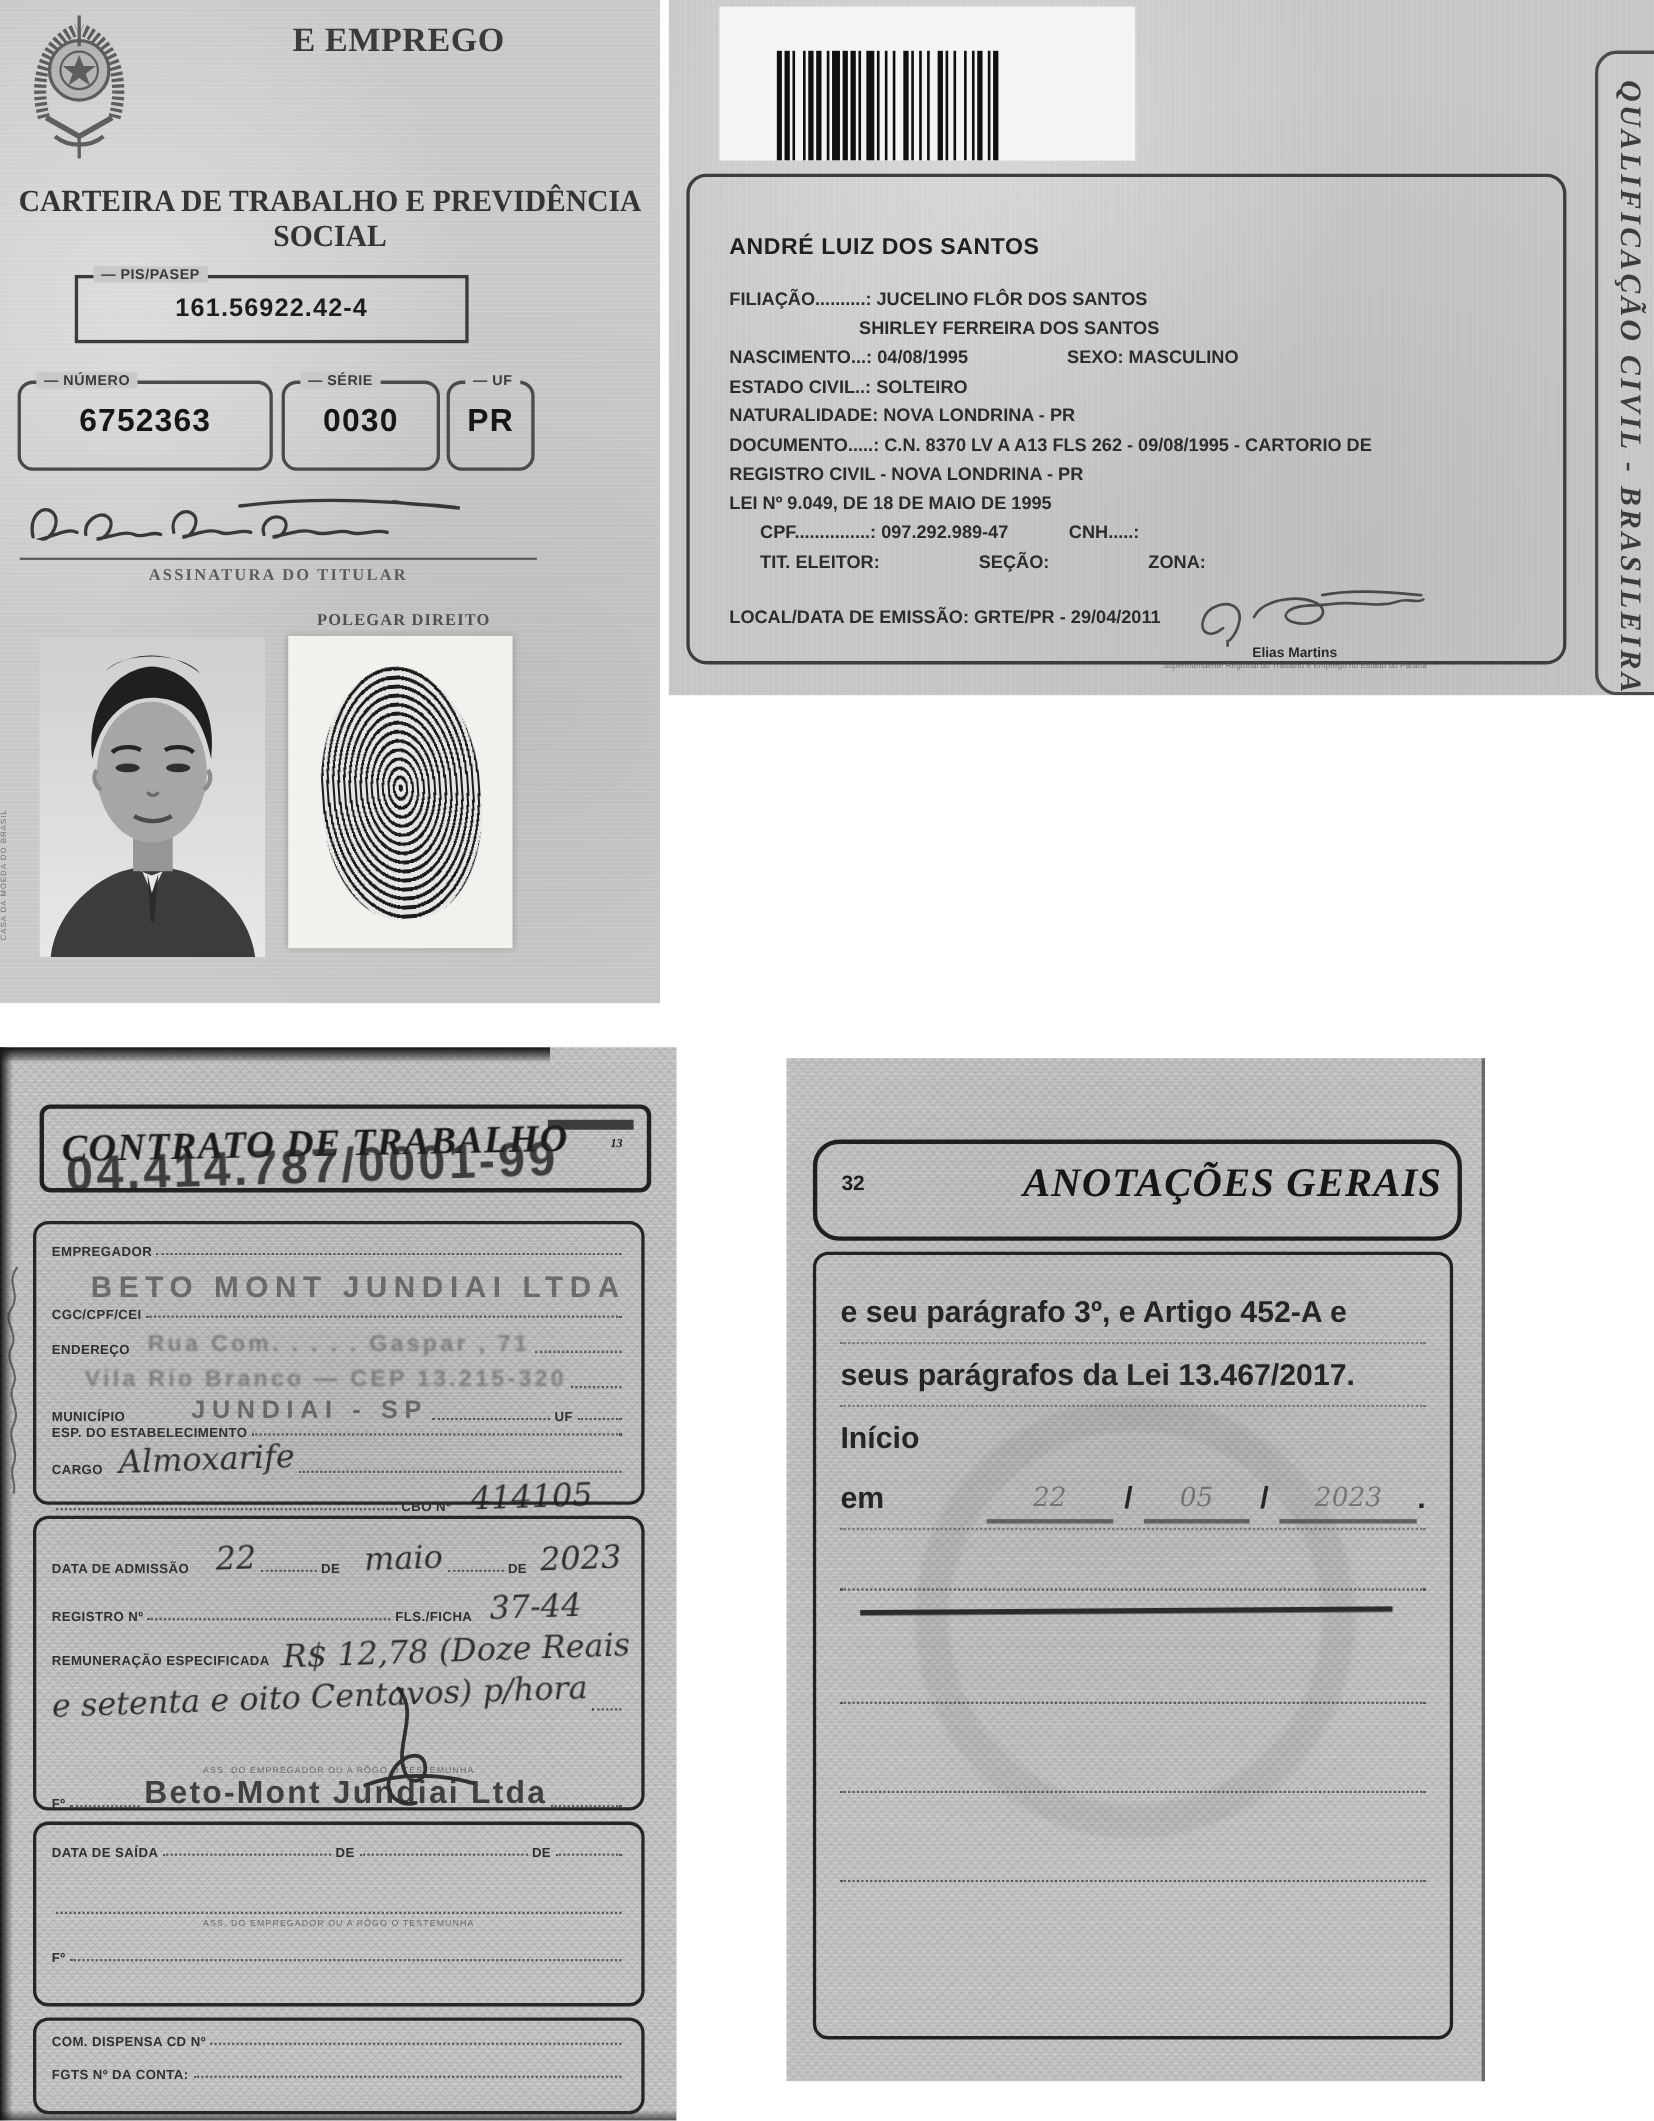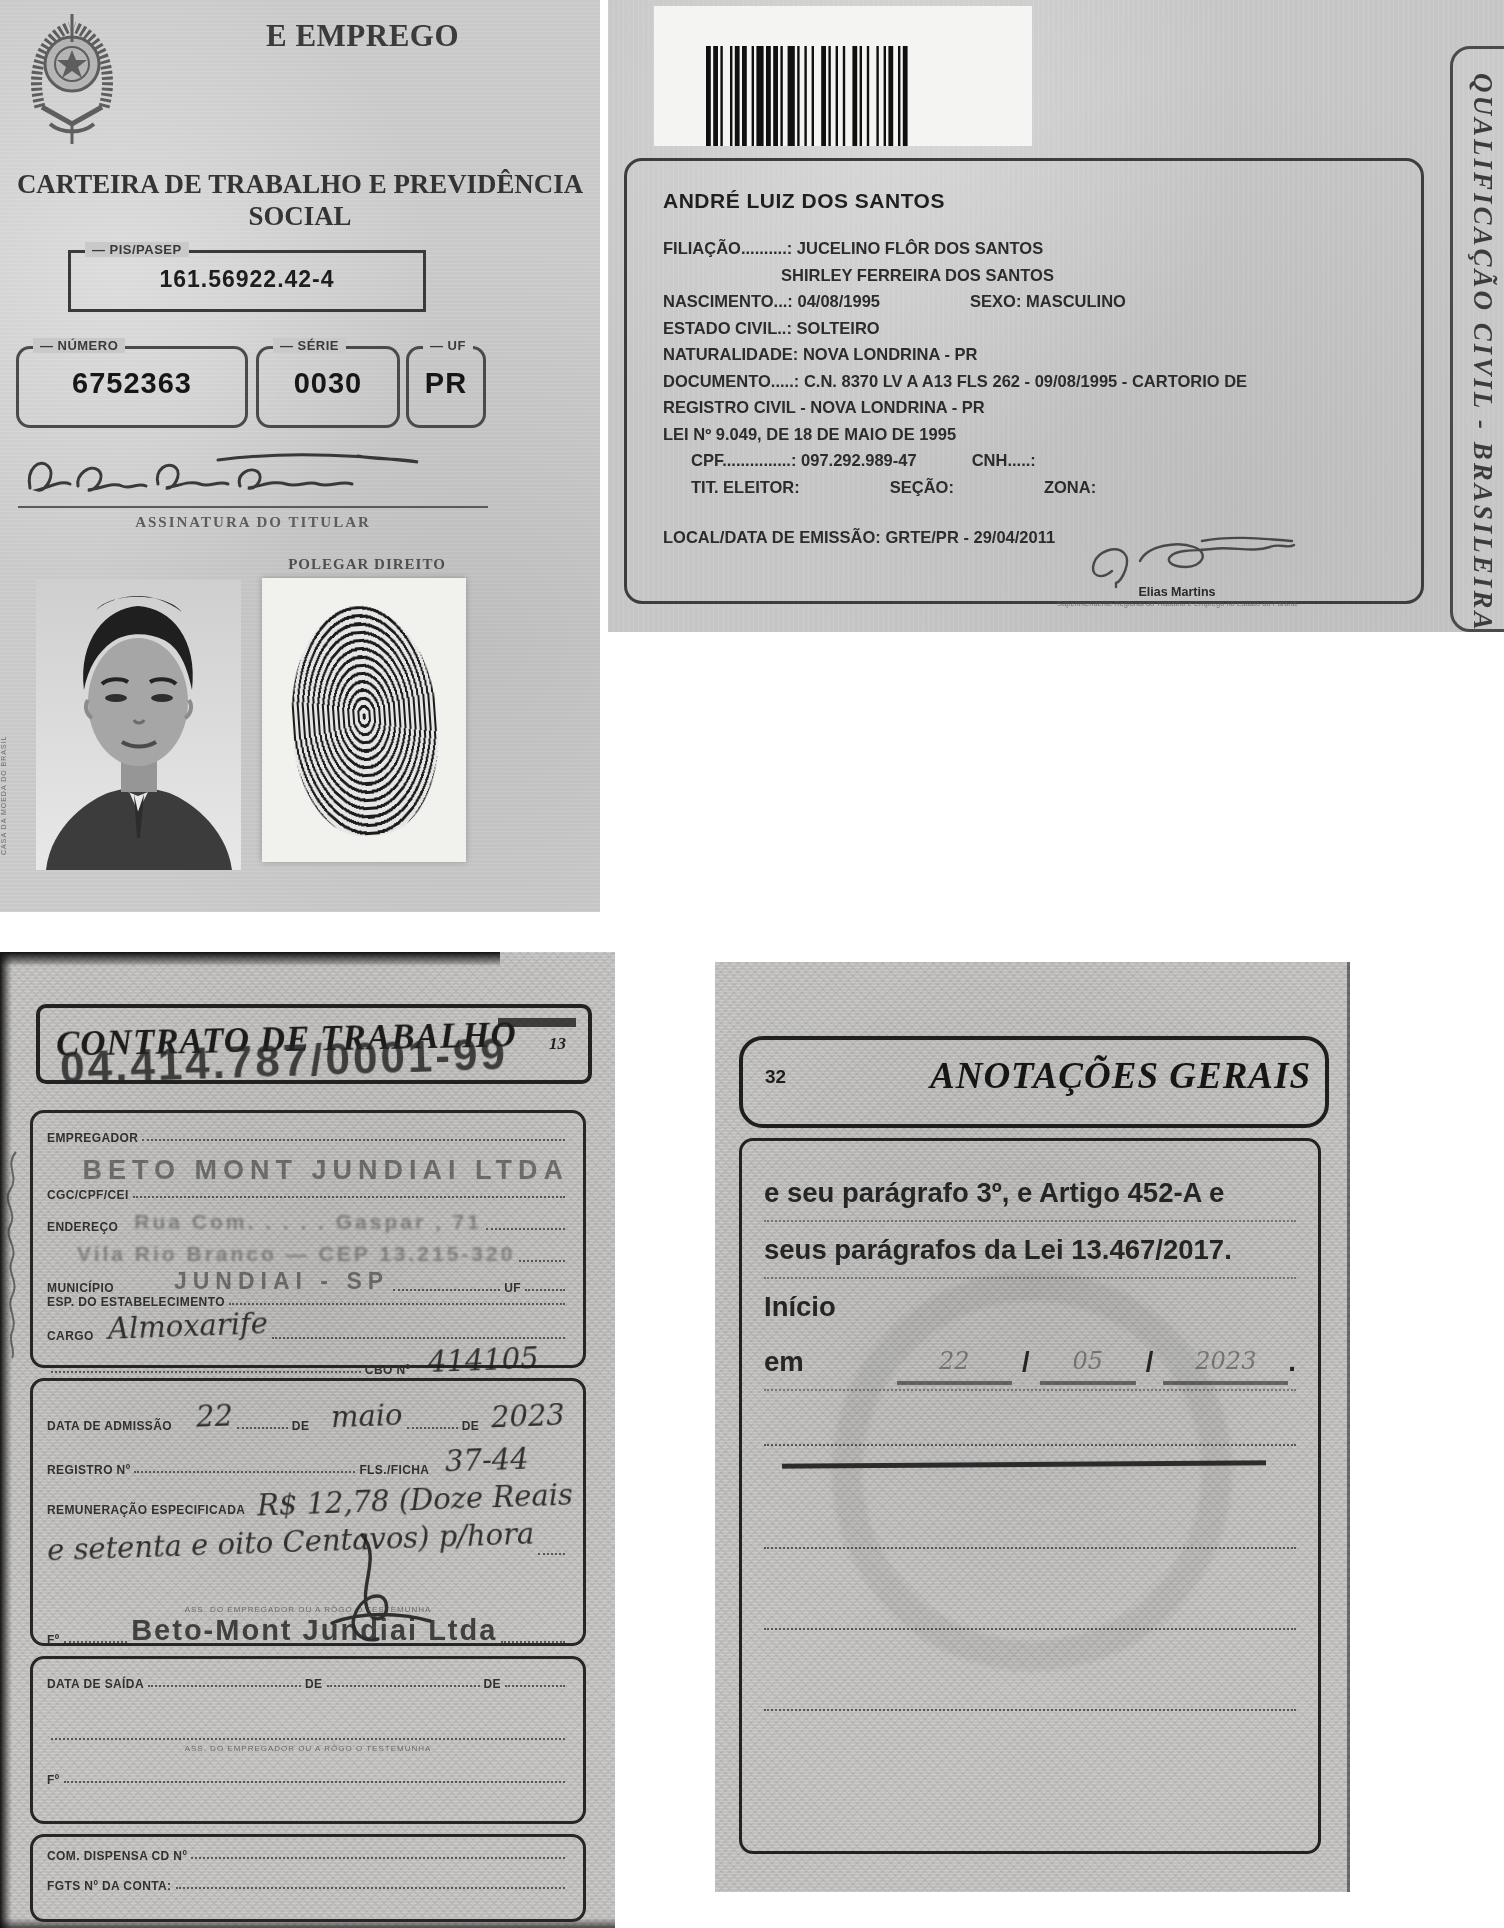--- a/index.html
+++ b/index.html
@@ -54,21 +54,21 @@
   
   #qual{left:608px;top:0;width:896px;height:632px;
     background:
       radial-gradient(circle at 30% 20%, rgba(255,255,255,.3), transparent 45%),
       radial-gradient(circle at 70% 80%, rgba(0,0,0,.05), transparent 55%),
       repeating-linear-gradient(90deg, rgba(255,255,255,.1) 0 1px, transparent 1px 5px),
       #c6c6c6;}
   #barcode-strip{position:absolute;left:46px;top:6px;width:378px;height:140px;background:#f4f4f2;}
   #barcode{position:absolute;left:52px;top:40px;width:272px;height:100px;}
   #qualbox{position:absolute;left:16px;top:158px;width:800px;height:446px;border:3px solid #3d3d3d;border-radius:18px;
-      padding:28px 0 0 36px;box-sizing:border-box;}
+      padding:52px 0 0 36px;box-sizing:border-box;}
   .q-name{font-size:21px;font-weight:bold;color:#1f1f1f;letter-spacing:.5px;margin-bottom:22px;filter:blur(.3px);}
   .q-row{font-size:16.5px;font-weight:bold;color:#2c2c2c;line-height:26.5px;filter:blur(.3px);white-space:nowrap;}
   .q-ind{padding-left:118px;}
   .q-gap{display:inline-block;width:90px;}
   .q-gap2{display:inline-block;width:55px;}
   .q-cpf{padding-left:28px;}
   .q-em{margin-top:24px;}
   #qsigner{position:absolute;left:400px;top:370px;width:300px;text-align:center;}
   #qsig-svg{width:220px;height:58px;margin-left:30px;}
   .q-signame{font-size:12.5px;font-weight:bold;color:#2a2a2a;margin-top:-8px;}
@@ -88,21 +88,21 @@
   #contrato{left:0;top:952px;width:615px;height:976px;}
   .edge-left{position:absolute;left:0;top:0;width:12px;height:100%;
       background:linear-gradient(90deg,#161616,rgba(22,22,22,.25) 70%, transparent);}
   .edge-top{position:absolute;left:0;top:0;width:500px;height:14px;
       background:linear-gradient(180deg,#101010,rgba(16,16,16,.3) 75%, transparent);}
   .edge-bot{position:absolute;left:0;bottom:0;width:100%;height:10px;
       background:linear-gradient(0deg,rgba(10,10,10,.65),transparent);}
   #ct-header{position:absolute;left:36px;top:52px;width:548px;height:72px;border:4px solid #222;border-radius:10px;}
   .ct-title{position:absolute;left:16px;top:12px;font-size:35px;font-style:italic;color:#1b1b1b;
       letter-spacing:1px;transform:rotate(-1.2deg);filter:blur(.4px);}
-  .ct-pagenum{position:absolute;right:22px;top:26px;font-size:17px;font-style:italic;font-weight:bold;color:#222;}
+  .ct-pagenum{position:absolute;right:22px;top:26px;font-size:11px;font-style:italic;font-weight:bold;color:#222;}
   .ct-smudge{position:absolute;right:12px;top:10px;width:78px;height:9px;background:#1d1d1d;opacity:.8;filter:blur(.6px);}
   .cnpj-stamp{position:absolute;left:60px;top:84px;font-size:44px;font-weight:bold;color:#232323;
       letter-spacing:3px;transform:rotate(-1.8deg);opacity:.82;filter:blur(.5px);white-space:nowrap;}
   .ct-box{position:absolute;left:30px;border:3px solid #262626;border-radius:14px;padding:10px 14px;box-sizing:border-box;width:556px;}
   #ct-box1{top:158px;height:258px;}
   #ct-box2{top:426px;height:268px;}
   #ct-box3{top:704px;height:168px;}
   #ct-box4{top:882px;height:88px;}
   .ct-row{display:flex;align-items:flex-end;margin-top:8px;}
   .bigstamp{font-size:27px;font-weight:bold;color:#2b2b2b;letter-spacing:6px;opacity:.55;filter:blur(.7px);white-space:nowrap;}

